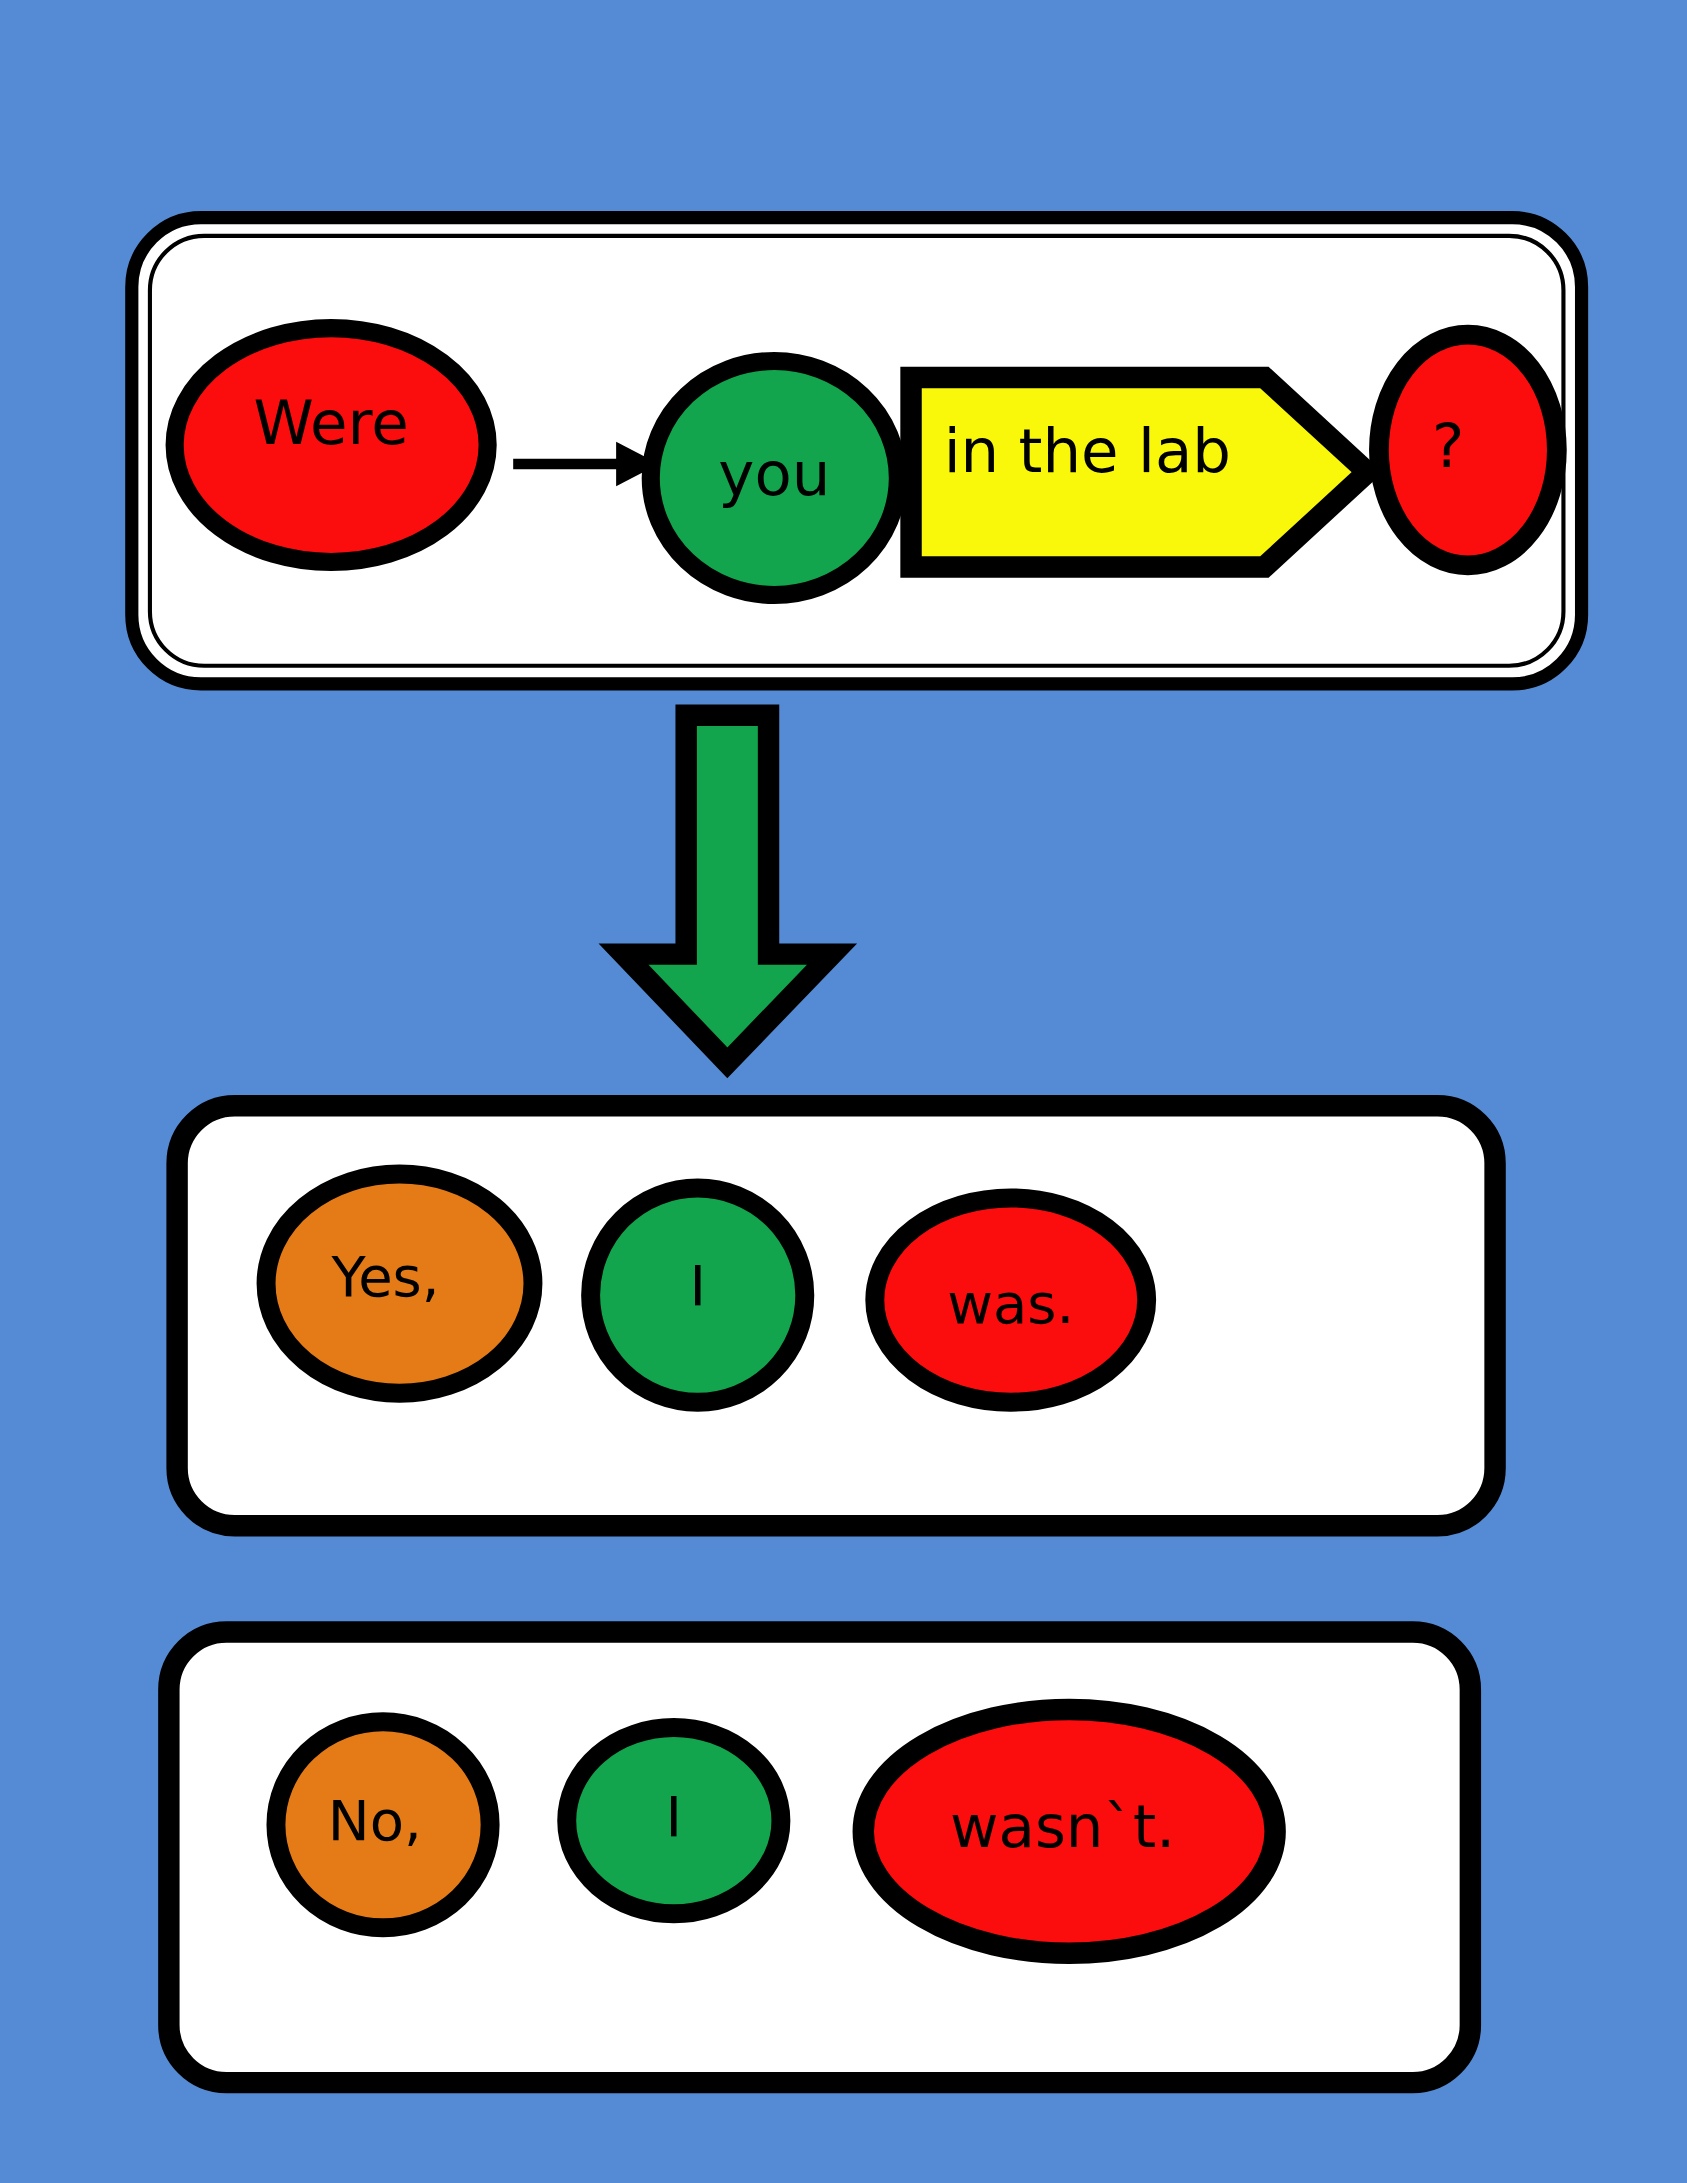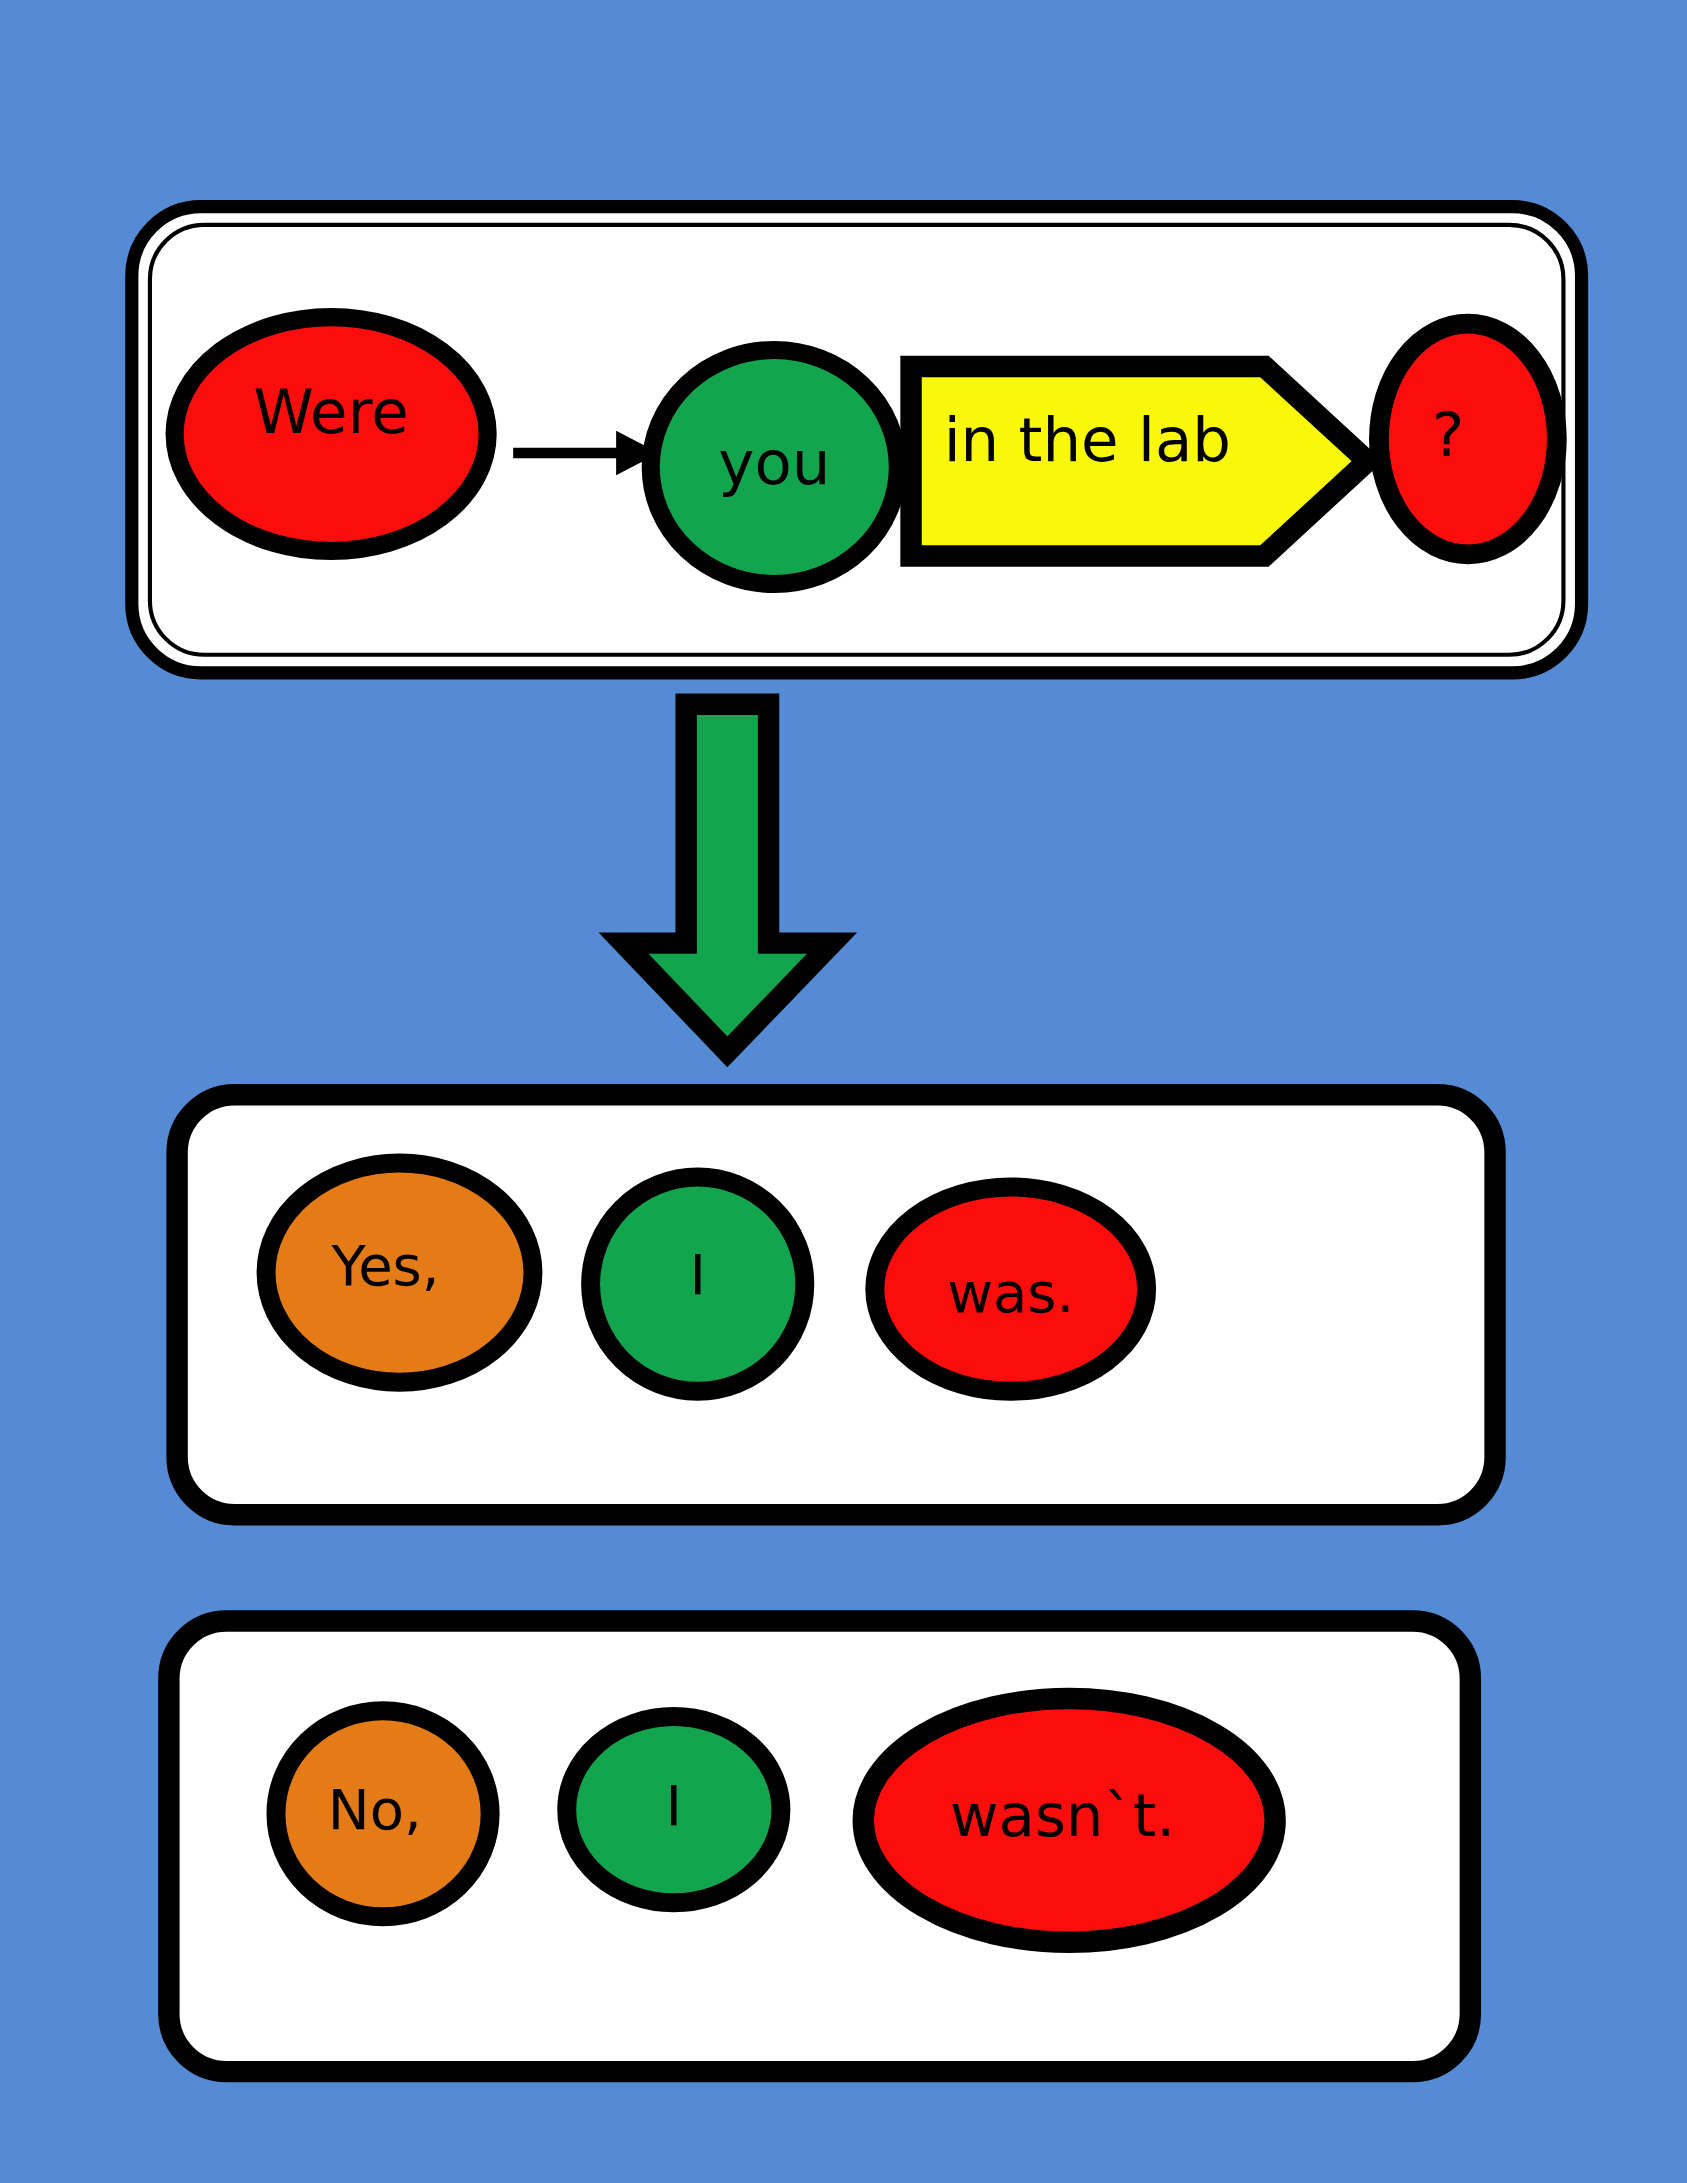--- a/index.html
+++ b/index.html
@@ -9,21 +9,21 @@
   body {
     width: 1687px;
     height: 2183px;
     background: #558BD4;
     font-family: "DejaVu Sans", sans-serif;
     overflow: hidden;
     position: relative;
   }
   #stage {
     position: absolute;
-    left: 0; top: 4px;
+    left: 0; top: 15px;
     width: 1687px;
     height: 1848px;
   }
   #stage > svg {
     position: absolute;
     left: 0;
     top: 0;
   }
   .txt {
     font-family: "DejaVu Sans", sans-serif;

